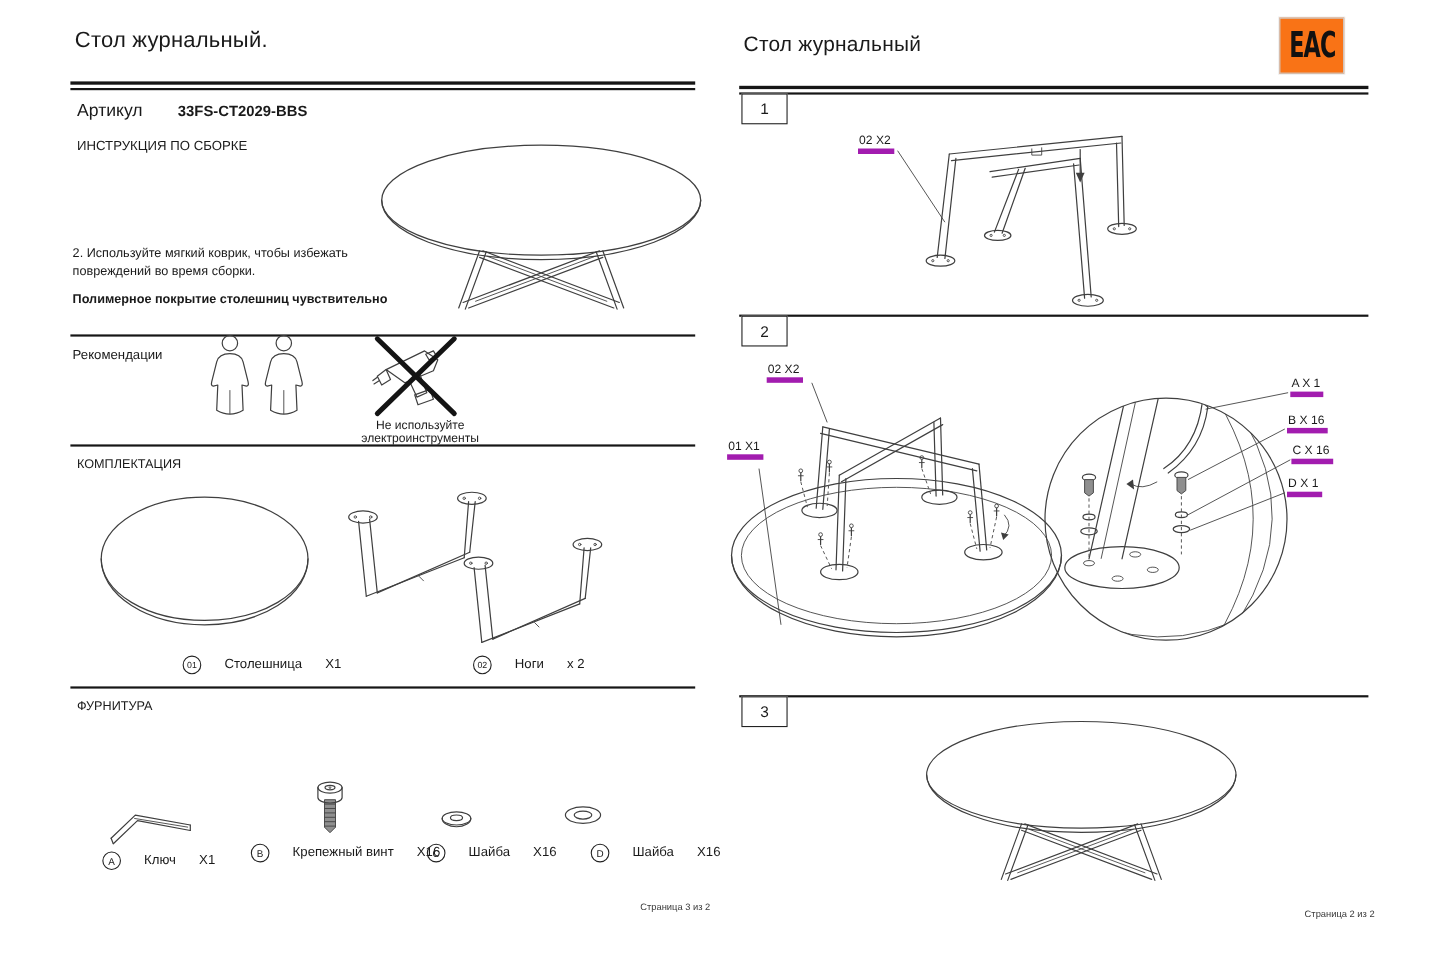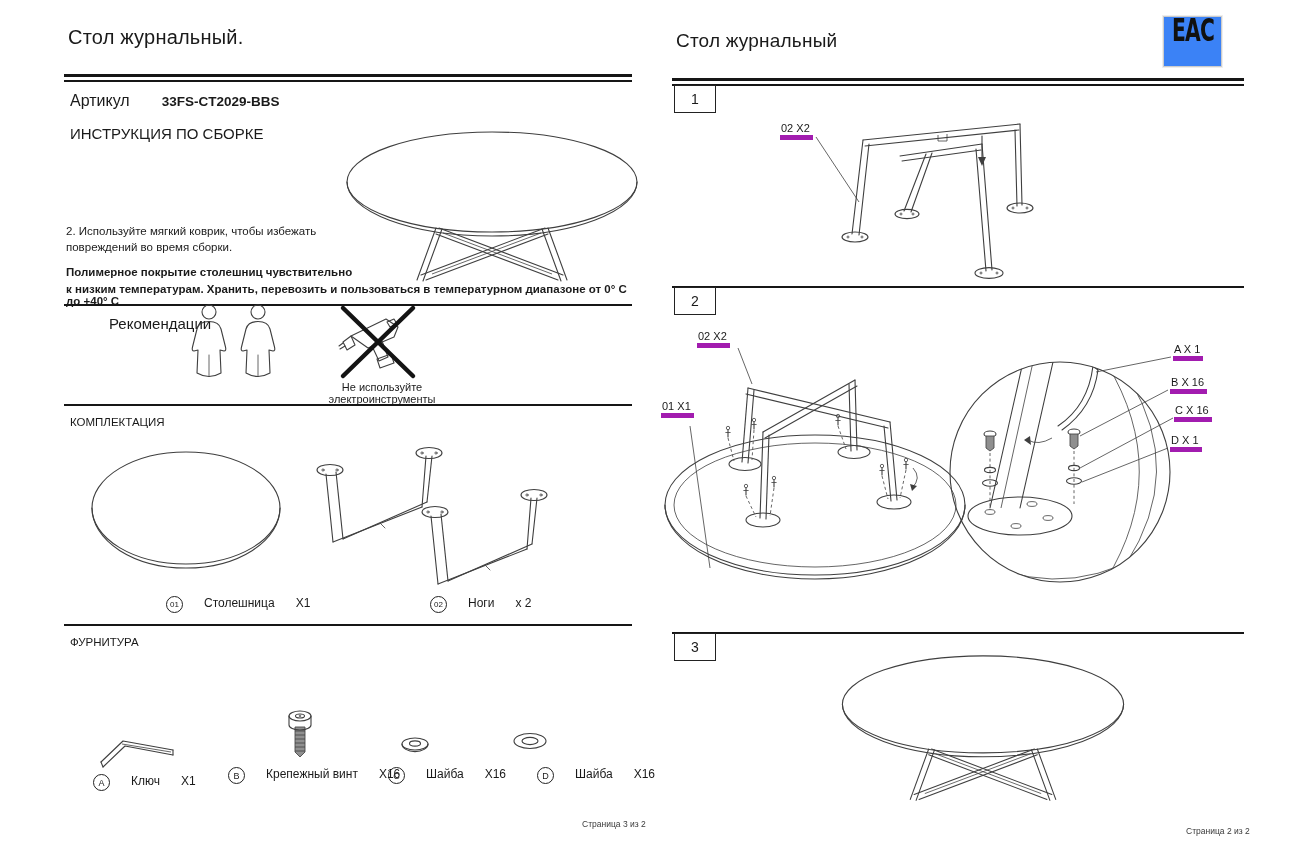--- a/index.html
+++ b/index.html
@@ -2,76 +2,75 @@
 <html><head>
 <meta charset="utf-8">
 <style>
   html,body{margin:0;padding:0;background:#ffffff;}
   .canvas{position:relative;width:1300px;height:867px;background:#fff;overflow:hidden;
           font-family:"Liberation Sans", sans-serif;color:#1a1a1a;}
   .abs{position:absolute;}
   .rule{position:absolute;background:#161616;height:1.5px;}
   .drule{position:absolute;height:3px;border-top:3px solid #161616;border-bottom:2px solid #161616;}
   .h1{font-size:20px;letter-spacing:.2px;}
-  .sec{font-size:15px;margin-left:43px;}
+  .sec{font-size:12px;}
   .small{font-size:11.5px;}
   .tiny{font-size:8.5px;color:#3a3a3a;}
   .b{font-weight:bold;}
   .stepbox{position:absolute;width:40px;height:26px;border:1.6px solid #222;background:#fff;
            display:flex;align-items:center;justify-content:center;font-size:14px;}
   .circ{display:inline-flex;width:15px;height:15px;border:1.1px solid #222;border-radius:50%;
         align-items:center;justify-content:center;font-size:8px;flex:0 0 auto;}
   .cap{position:absolute;display:flex;gap:21px;font-size:12px;white-space:nowrap;}
   .callout{position:absolute;font-size:11px;border-bottom:5px solid #a21caf;padding:0 3px 1px 1px;white-space:nowrap;}
   svg.draw{position:absolute;overflow:visible;}
   .d{stroke:#3f3f3f;stroke-width:1.1;fill:none;stroke-linecap:round;stroke-linejoin:round;}
   .dt{stroke:#3f3f3f;stroke-width:.8;fill:none;}
   .dd{stroke:#555;stroke-width:.9;fill:none;stroke-dasharray:3 2.6;}
   .dk{stroke:#141414;stroke-width:4.5;fill:none;stroke-linecap:round;}
   .fillg{fill:#8f8f8f;stroke:#4a4a4a;stroke-width:.9;}
-  .eacbox{position:absolute;width:57px;height:49px;background:#3b82f6;border:1px solid #cccccc;
-          box-shadow:0 0 0 1px #eee;display:flex;justify-content:center;}
+  .eacbox{position:absolute;width:57px;height:49px;background:#f97316;border:1px solid #cccccc;
+          box-shadow:0 0 0 1px #eee;display:flex;align-items:center;justify-content:center;}
   .eactext{font-family:"DejaVu Sans", sans-serif;font-weight:900;font-size:26px;letter-spacing:-1px;
            transform:scale(.78,1.25);color:#111;}
   .wrap{white-space:normal;}
 </style>
 </head>
 <body>
 
 <div class="canvas">
 
   <div class="abs h1" style="left:68px;top:26px;">Стол журнальный.</div>
   <div class="drule" style="left:64px;top:74px;width:568px;"></div>
 
   <div class="abs" style="left:70px;top:92px;display:flex;align-items:baseline;gap:32px;">
     <span style="font-size:16px;">Артикул</span>
     <span class="b" style="font-size:13.5px;">33FS-CT2029-BBS</span>
   </div>
 
-  <div class="abs small" style="left:70px;top:125px;font-size:15px;">ИНСТРУКЦИЯ ПО СБОРКЕ</div>
+  <div class="abs small" style="left:70px;top:125px;font-size:12px;">ИНСТРУКЦИЯ ПО СБОРКЕ</div>
 
   <div class="abs small wrap" style="left:66px;top:196px;width:258px;line-height:1.38;margin-top:28px;">2. Используйте мягкий коврик, чтобы избежать повреждений во время сборки.</div>
 
   <svg class="draw" style="left:342px;top:128px;" width="300" height="165" viewBox="0 0 300 165">
     <ellipse class="d" cx="150" cy="54" rx="145" ry="50"></ellipse>
     <path class="d" d="M5,54 A145,54 0 0 0 295,54"></path>
     <path class="d" d="M75,152 L94,100"></path>
       <path class="d" d="M81,153 L100,101"></path>
     <path class="d" d="M225,152 L206,100"></path>
       <path class="d" d="M219,153 L200,101"></path>
     <path class="d" d="M97,100 L221,147"></path>
       <path class="d" d="M94,106 L216,152"></path>
     <path class="d" d="M203,100 L79,147"></path>
       <path class="d" d="M206,106 L84,152"></path>
     <path class="dt" d="M101,105 L210,146"></path>
       <path class="dt" d="M199,105 L90,146"></path>
   </svg>
 
   <div class="abs small b" style="left:66px;top:266px;">Полимерное покрытие столешниц чувствительно</div>
-  <div class="abs small b" style="left:66px;top:283px;width:566px;">к низким температурам. Хранить, перевозить и пользоваться в температурном диапазоне от 0° С до +40° С</div>
 
   <div class="rule" style="left:64px;top:304px;width:568px;height:2px;"></div>
 
   <div class="abs sec" style="left:66px;top:315px;">Рекомендации</div>
 
   <svg class="draw" style="left:188px;top:303px;" width="95" height="78" viewBox="0 0 95 78">
     <g class="d">
       <circle cx="21" cy="9" r="7"></circle>
       <path d="M9,70 L10,47 L6,48 Q3.5,48 4.5,44 L9,26 Q11,18.5 21,18.5 Q31,18.5 33,26 L37.5,44 Q38.5,48 36,48 L32,47 L33,70 Q27,73.5 21,73.5 Q15,73.5 9,70 Z"></path>
       <path class="dt" d="M21,73 L21,52"></path>

